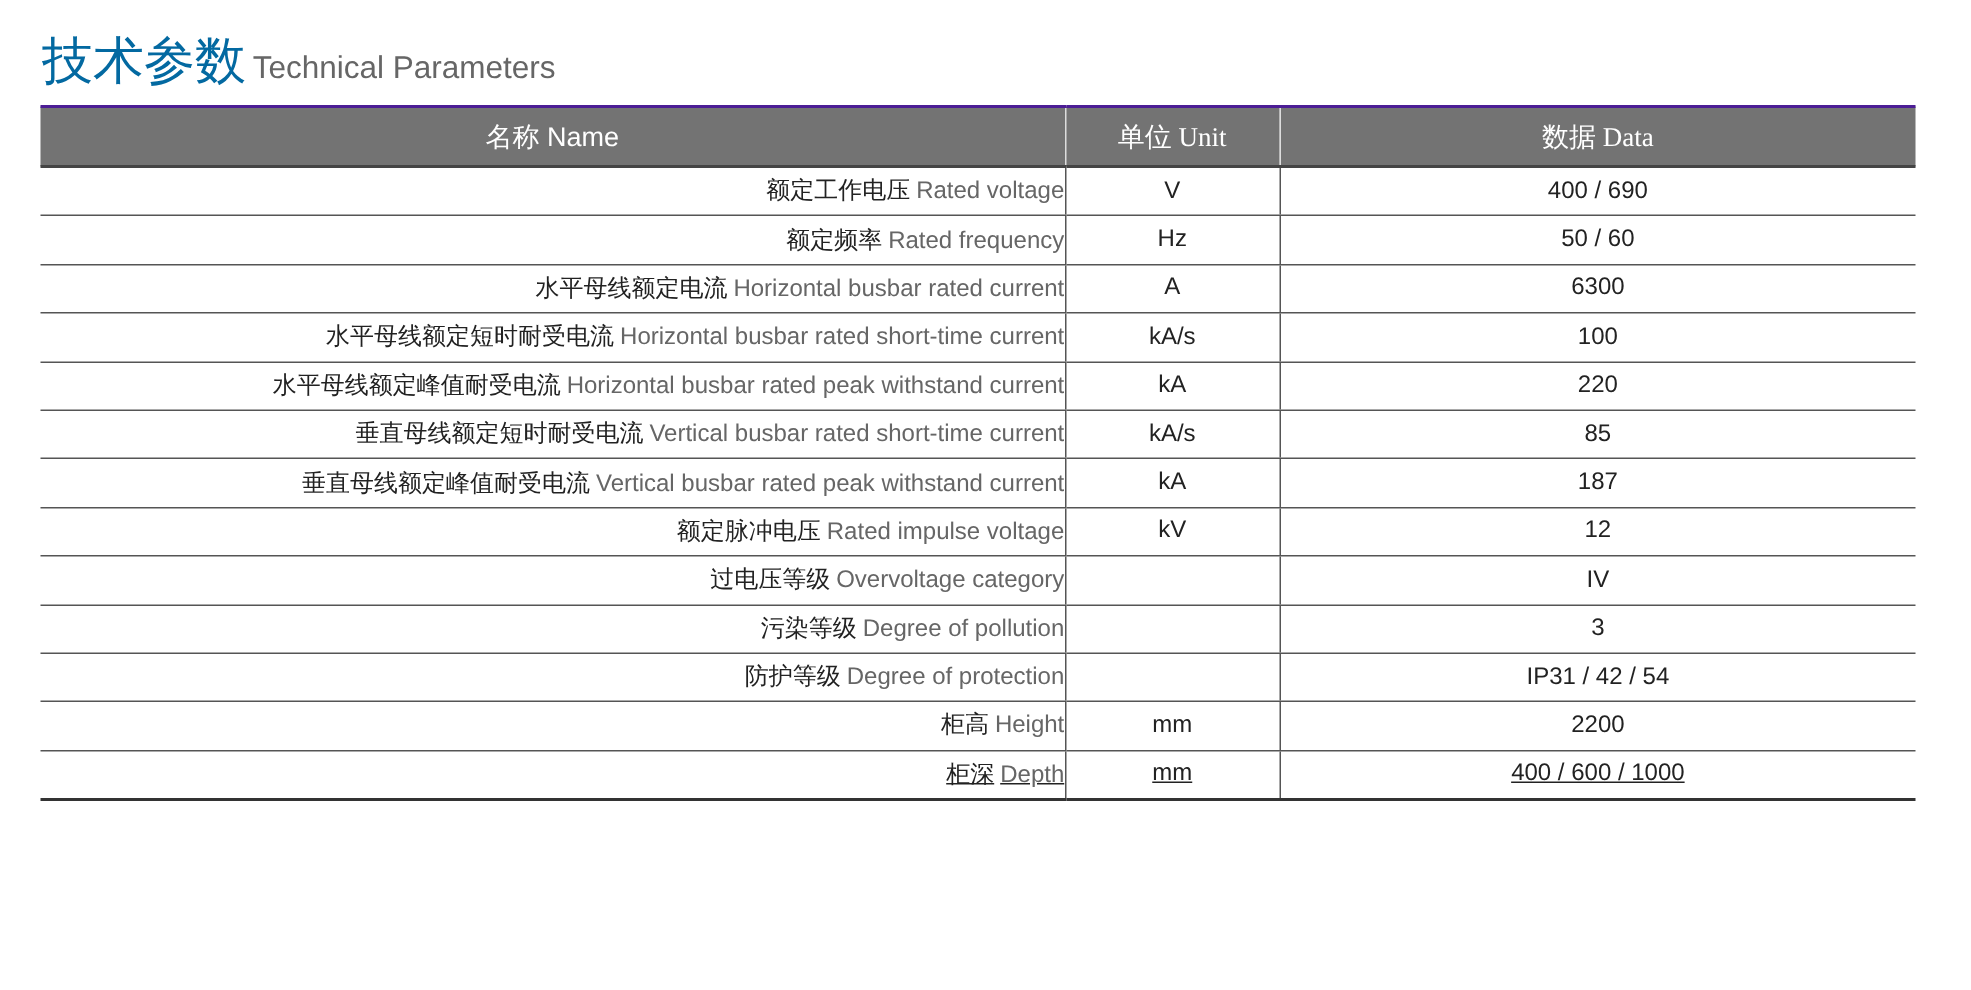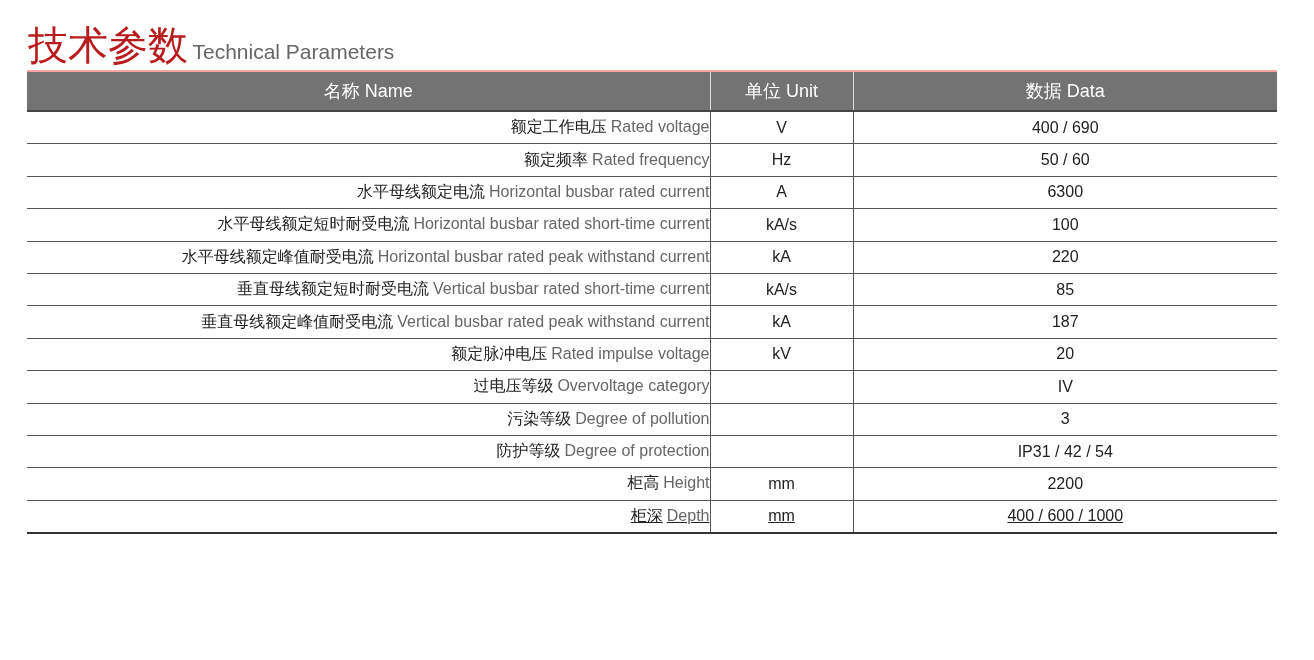--- a/index.html
+++ b/index.html
@@ -1,24 +1,24 @@
 <!DOCTYPE html>
 <html><head>
 <meta charset="utf-8">
 <style>
   html, body { margin: 0; padding: 0; background: #ffffff; }
   body { width: 1314px; height: 660px; position: relative; overflow: hidden;
          font-family: "Liberation Sans", "DejaVu Sans", sans-serif; }
   .title { position: absolute; left: 28px; top: 18px; white-space: nowrap; }
-  .title-cn { font-size: 40px; color: #b91c1c; font-family: Liberation Sans, sans-serif; }
+  .title-cn { font-size: 34px; color: #0369a1; font-family: Liberation Sans, sans-serif; }
   .title-en { font-size: 21px; color: #666; margin-left: 0; }
   table { position: absolute; left: 27px; top: 70px; width: 1250px; border-collapse: collapse; table-layout: fixed; }
   th { background: #737373; color: #ffffff; font-weight: normal; font-size: 18px; height: 36px;
-       border-top: 2px solid #fca5a5; border-bottom: 2px solid #444; margin-top: 16px; }
-  th + th { border-left: 1px solid #ddd; }
+       border-top: 2px solid #4c1d95; border-bottom: 2px solid #444; margin-top: 16px; }
+  th + th { border-left: 1px solid #ddd; font-family: Liberation Serif, serif; }
   td { height: 31.4px; font-size: 16px; color: #222; border-bottom: 1px solid #555; padding: 0; text-align: right; }
   tr:last-child td { border-bottom: 2px solid #333; text-decoration: underline; }
   td.name { padding-left: 19px; white-space: nowrap; }
   td.name .cn { color: #222; }
   td.name .en { color: #666; margin-left: 4px; }
   td.unit, td.data { text-align: center; border-left: 1px solid #555; }
 </style>
 </head>
 <body>
 
@@ -72,21 +72,21 @@
         <td class="data">85</td>
       </tr>
       <tr>
         <td class="name"><span class="cn">垂直母线额定峰值耐受电流</span><span class="en">Vertical busbar rated peak withstand current</span></td>
         <td class="unit">kA</td>
         <td class="data">187</td>
       </tr>
       <tr>
         <td class="name"><span class="cn">额定脉冲电压</span><span class="en">Rated impulse voltage</span></td>
         <td class="unit">kV</td>
-        <td class="data">20</td>
+        <td class="data">12</td>
       </tr>
       <tr>
         <td class="name"><span class="cn">过电压等级</span><span class="en">Overvoltage category</span></td>
         <td class="unit"></td>
         <td class="data">IV</td>
       </tr>
       <tr>
         <td class="name"><span class="cn">污染等级</span><span class="en">Degree of pollution</span></td>
         <td class="unit"></td>
         <td class="data">3</td>

